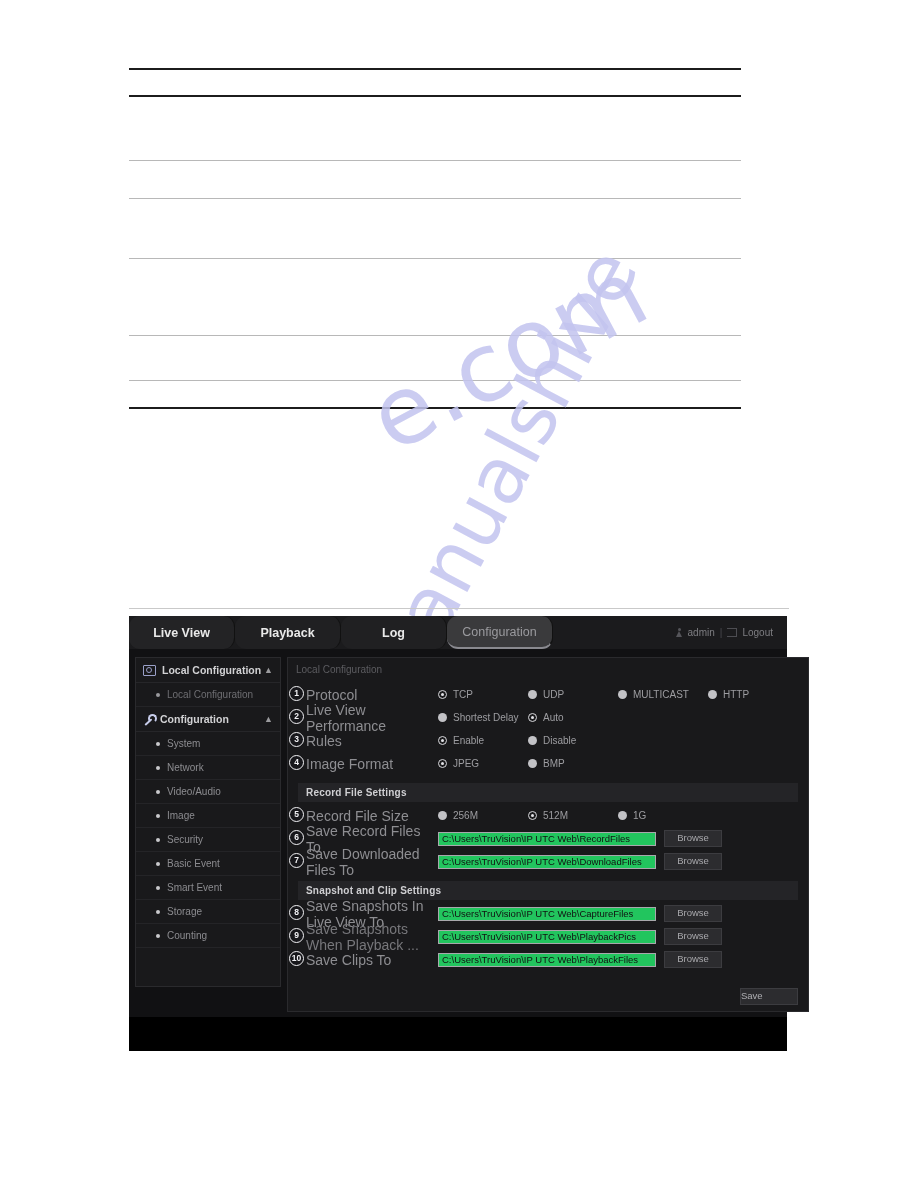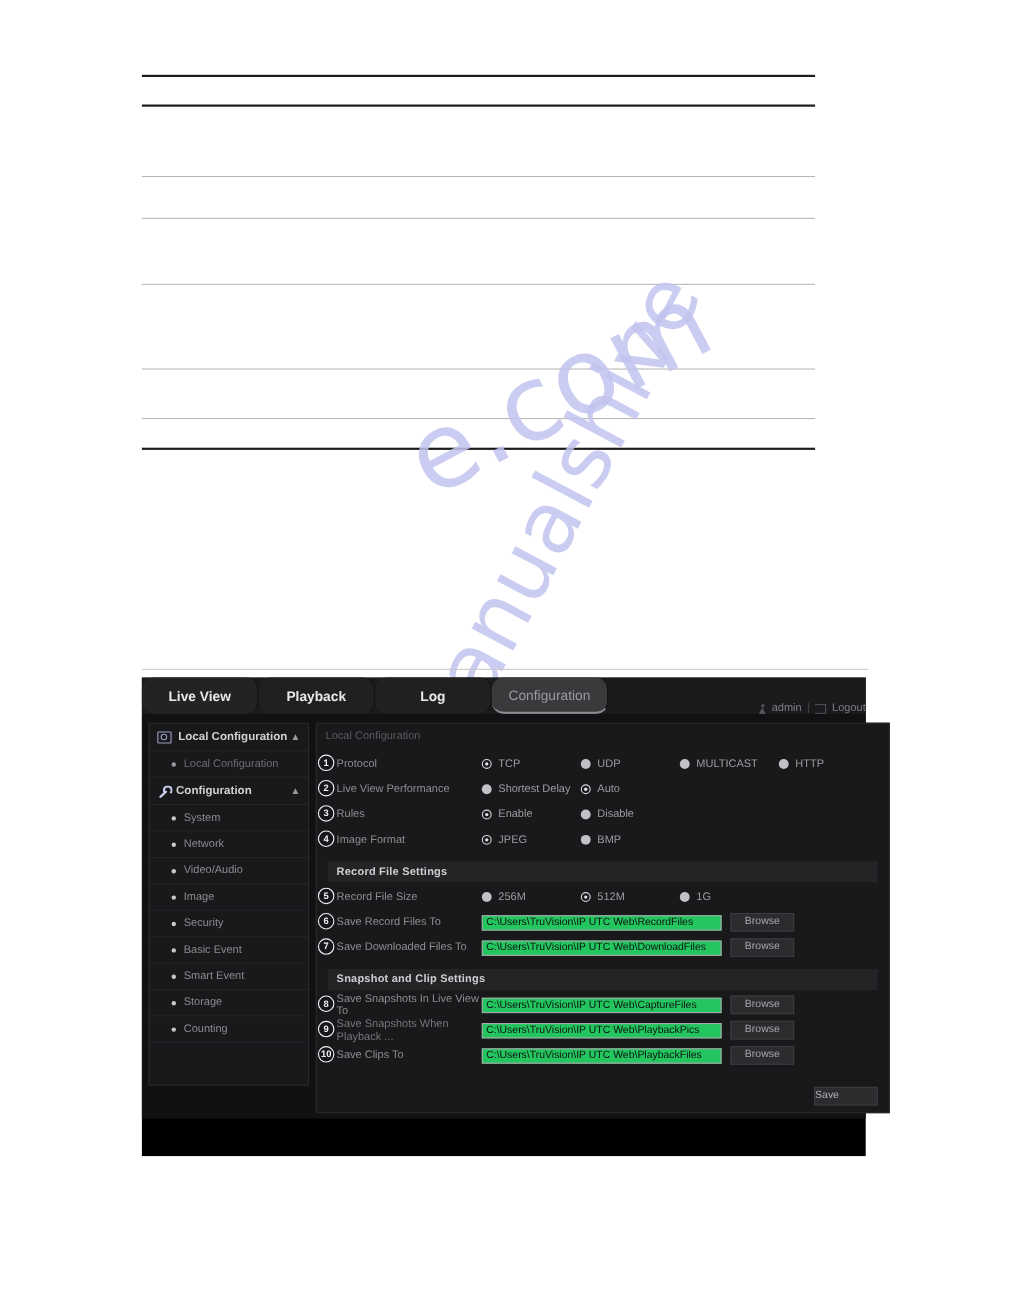--- a/index.html
+++ b/index.html
@@ -38,21 +38,21 @@
     background:#6d6d6d;color:#1b1b1b;font-size:10px;font-weight:bold;line-height:14px;
     text-align:center;}
 
   
   .tabs{position:relative;height:33px;background:#1b1b1d;display:flex;align-items:stretch;}
   .tab{width:105px;display:flex;align-items:center;justify-content:center;
        color:#e9e9e9;font-size:12.5px;font-weight:bold;border-right:1px solid #111;
        background:#202022;border-radius:11px;}
   .tab.t1{background:#232325;}
   .tab.active{background:#3a3a3c;color:#9a9a9e;border-bottom:2px solid #8a8a90;font-weight:normal;}
-  .userbox{margin-left:auto;display:flex;align-items:flex-end;gap:5px;padding-right:0;
+  .userbox{margin-left:auto;display:flex;align-items:center;gap:5px;padding-right:14px;
            color:#7e7e82;font-size:10px;}
   .u-ico{width:7px;height:9px;position:relative;}
   .u-ico:after{content:"";position:absolute;left:0;bottom:0;border-left:3.5px solid transparent;
      border-right:3.5px solid transparent;border-bottom:6px solid #55555a;}
   .u-ico:before{content:"";position:absolute;left:2px;top:0;width:3px;height:3px;border-radius:50%;
      background:#55555a;}
   .u-sep{color:#4a4a4e;}
   .lo-ico{width:9px;height:7px;border:1px solid #4d4d52;border-left:none;}
 
   
@@ -81,21 +81,21 @@
 
   
   .content{flex:1;margin-left:6px;background:#19191b;border:1px solid #2a2a2d;
            box-sizing:border-box;position:relative;height:355px;}
   .crumb{color:#5c5c60;font-size:10px;padding:6px 0 0 8px;}
   .sec{margin:10px 10px 0 10px;}
   .sec-hd{background:#242427;color:#cfcfd2;font-size:10px;font-weight:bold;
           padding:4px 8px;letter-spacing:.2px;}
   .sec-hd.blue{color:#b8bbe4;}
   .row{display:flex;align-items:center;height:19px;margin-top:4px;position:relative;}
-  .lbl{width:140px;padding-left:8px;color:#8e8e92;font-size:10px;box-sizing:border-box;}
+  .lbl{width:140px;padding-left:8px;color:#8e8e92;font-size:14px;box-sizing:border-box;}
   .lbl.dim{color:#77777b;}
   .opts{display:flex;flex:1;}
   .opt{display:flex;align-items:center;color:#9d9da1;font-size:10px;}
   .opt.w1{width:90px;}
   .radio{width:9px;height:9px;border-radius:50%;margin-right:6px;flex:none;background:#c2c2c6;}
   .radio.on{background:#1b1b1d;border:1.4px solid #d8d8dc;box-sizing:border-box;position:relative;}
   .radio.on:after{content:"";position:absolute;left:2px;top:2px;width:3px;height:3px;
      border-radius:50%;background:#e4e4e8;}
   .inp{width:218px;height:14px;background:#22c55e;border:1px solid #a8a8ac;color:#111;
        font-size:9.5px;font-family:"Liberation Sans",sans-serif;padding:0 3px;box-sizing:border-box;

